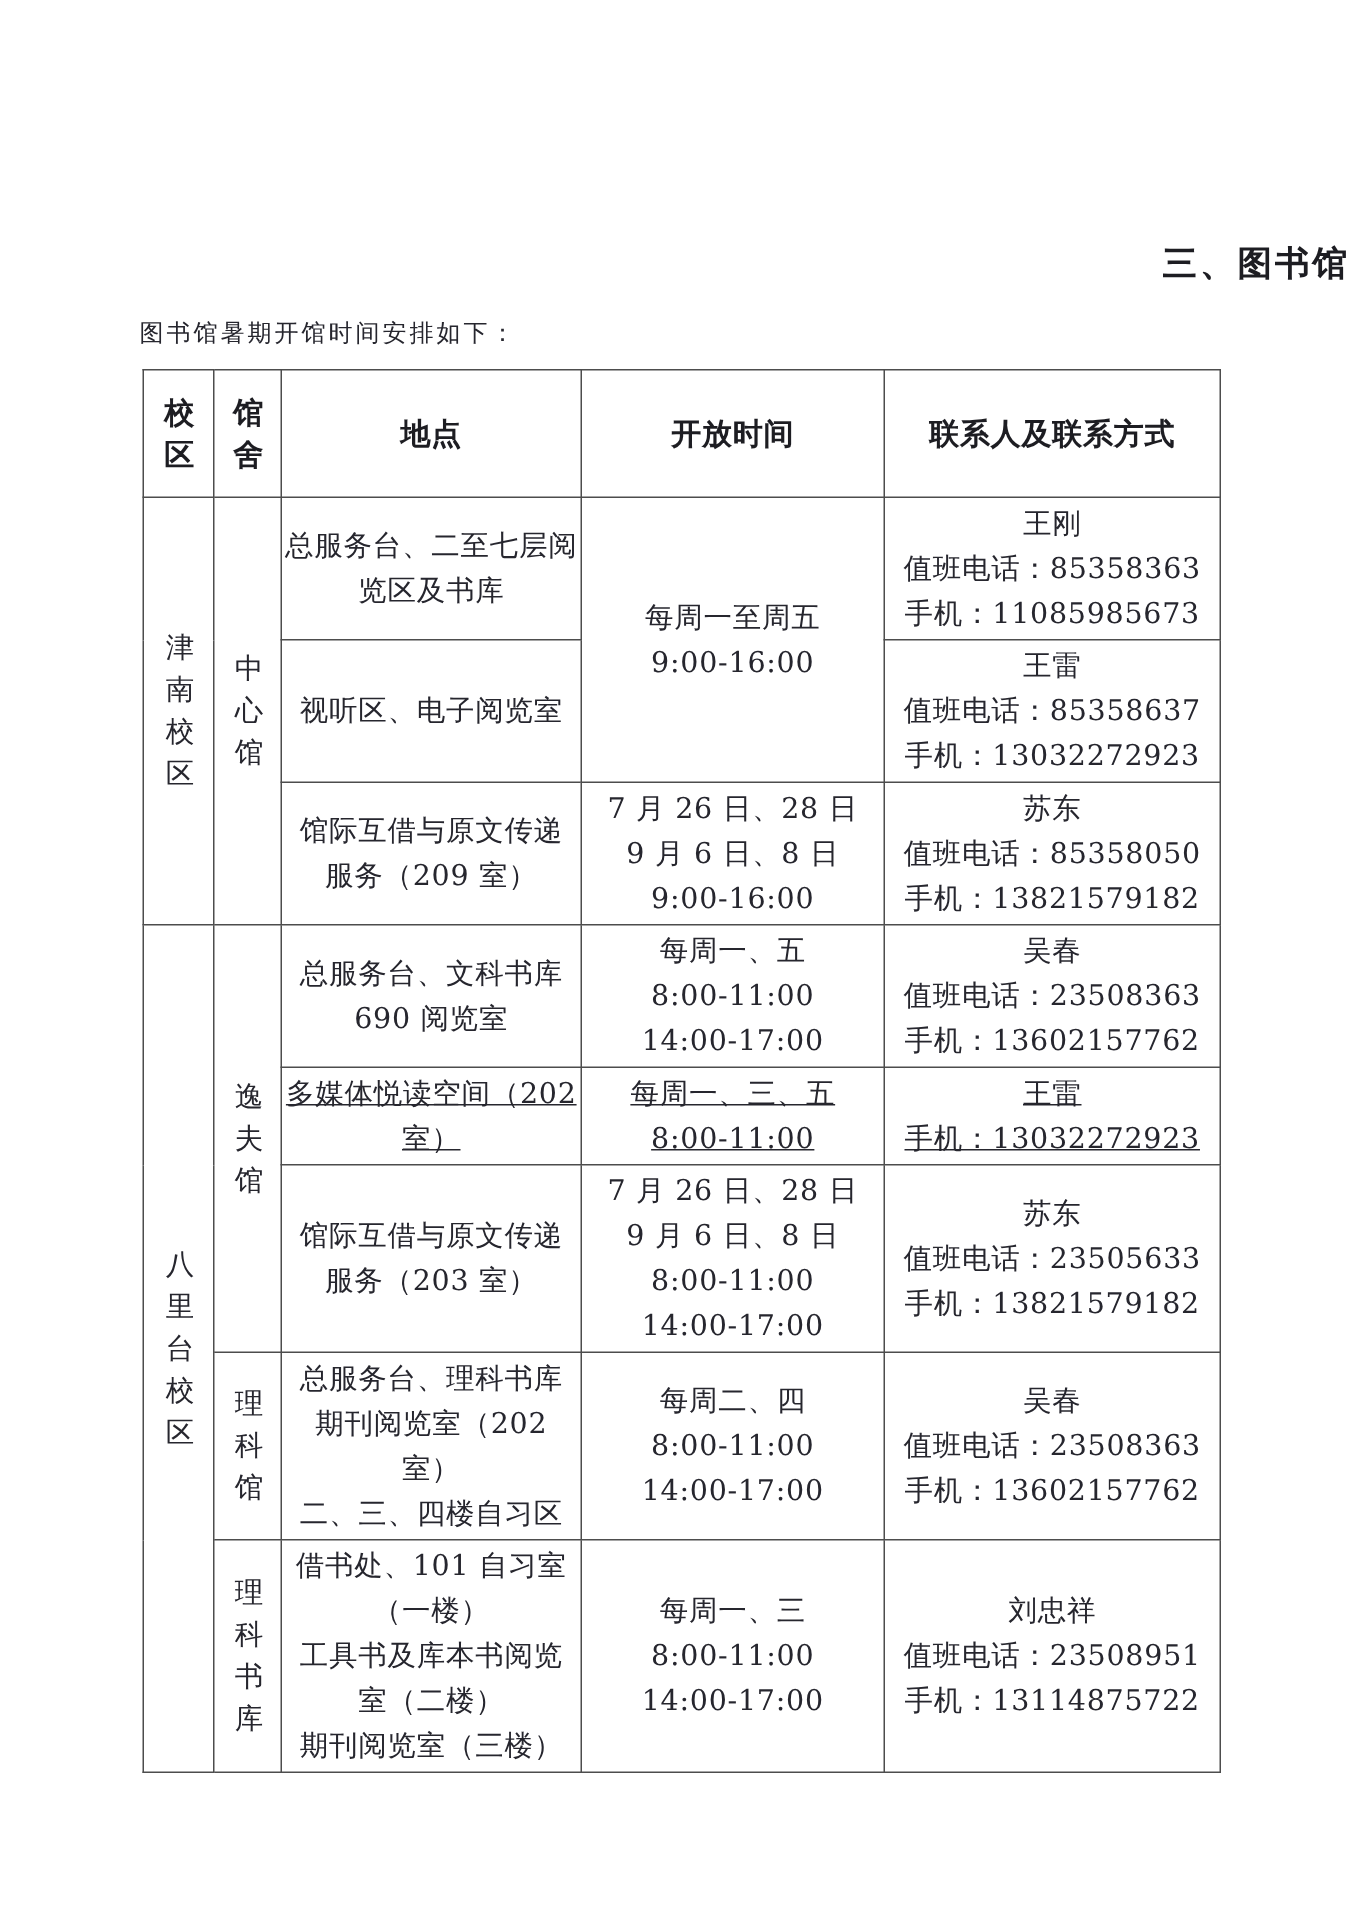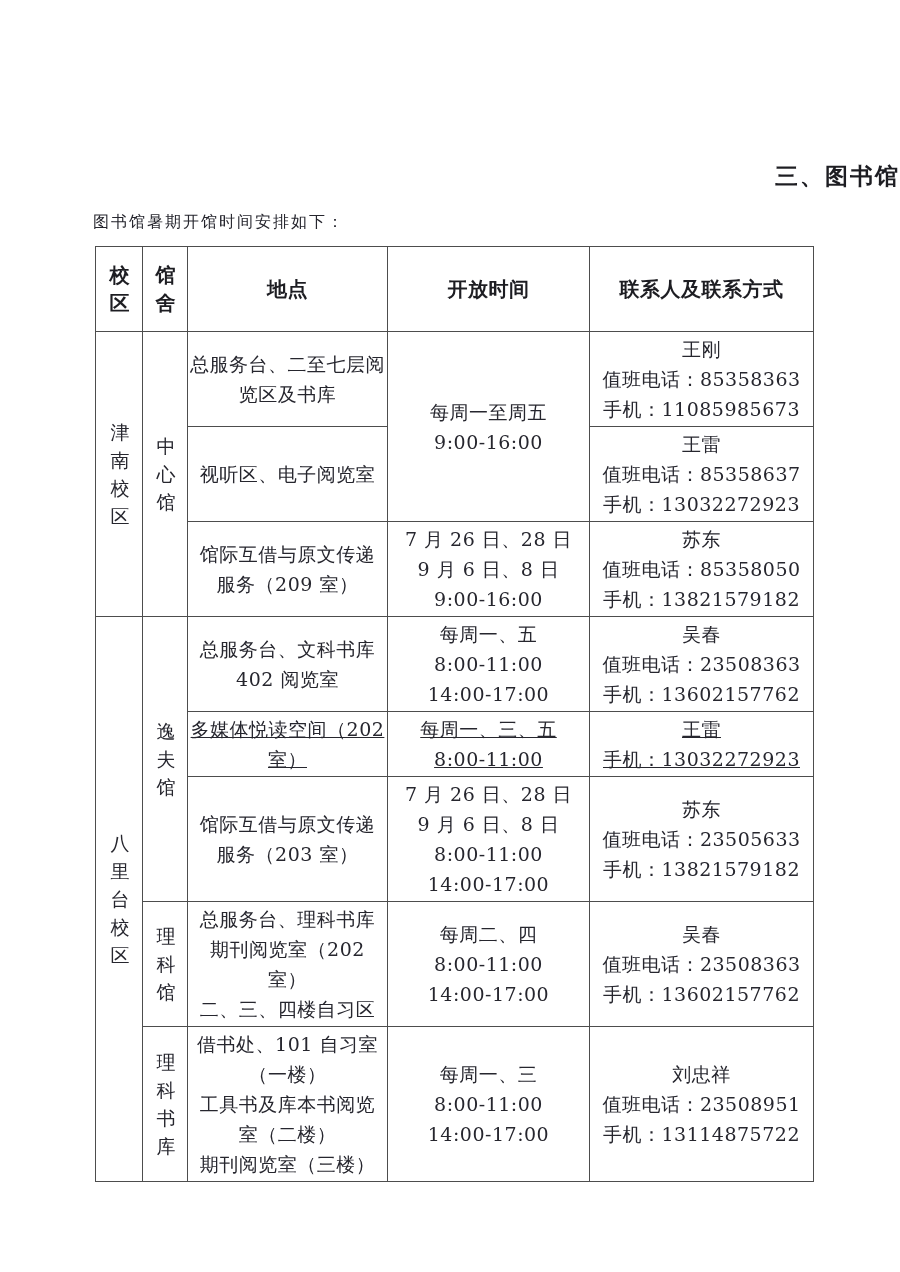--- a/index.html
+++ b/index.html
@@ -134,21 +134,21 @@
 9:00-16:00</td>
       <td>苏东
 值班电话：85358050
 手机：13821579182</td>
     </tr>
 
     <tr class="r-d">
       <td rowspan="5"><div class="vert">八里台校区</div></td>
       <td rowspan="3"><div class="vert">逸夫馆</div></td>
       <td>总服务台、文科书库
-402 阅览室</td>
+690 阅览室</td>
       <td>每周一、五
 8:00-11:00
 14:00-17:00</td>
       <td>吴春
 值班电话：23508363
 手机：13602157762</td>
     </tr>
 
     <tr class="r-e">
       <td>多媒体悦读空间（202

